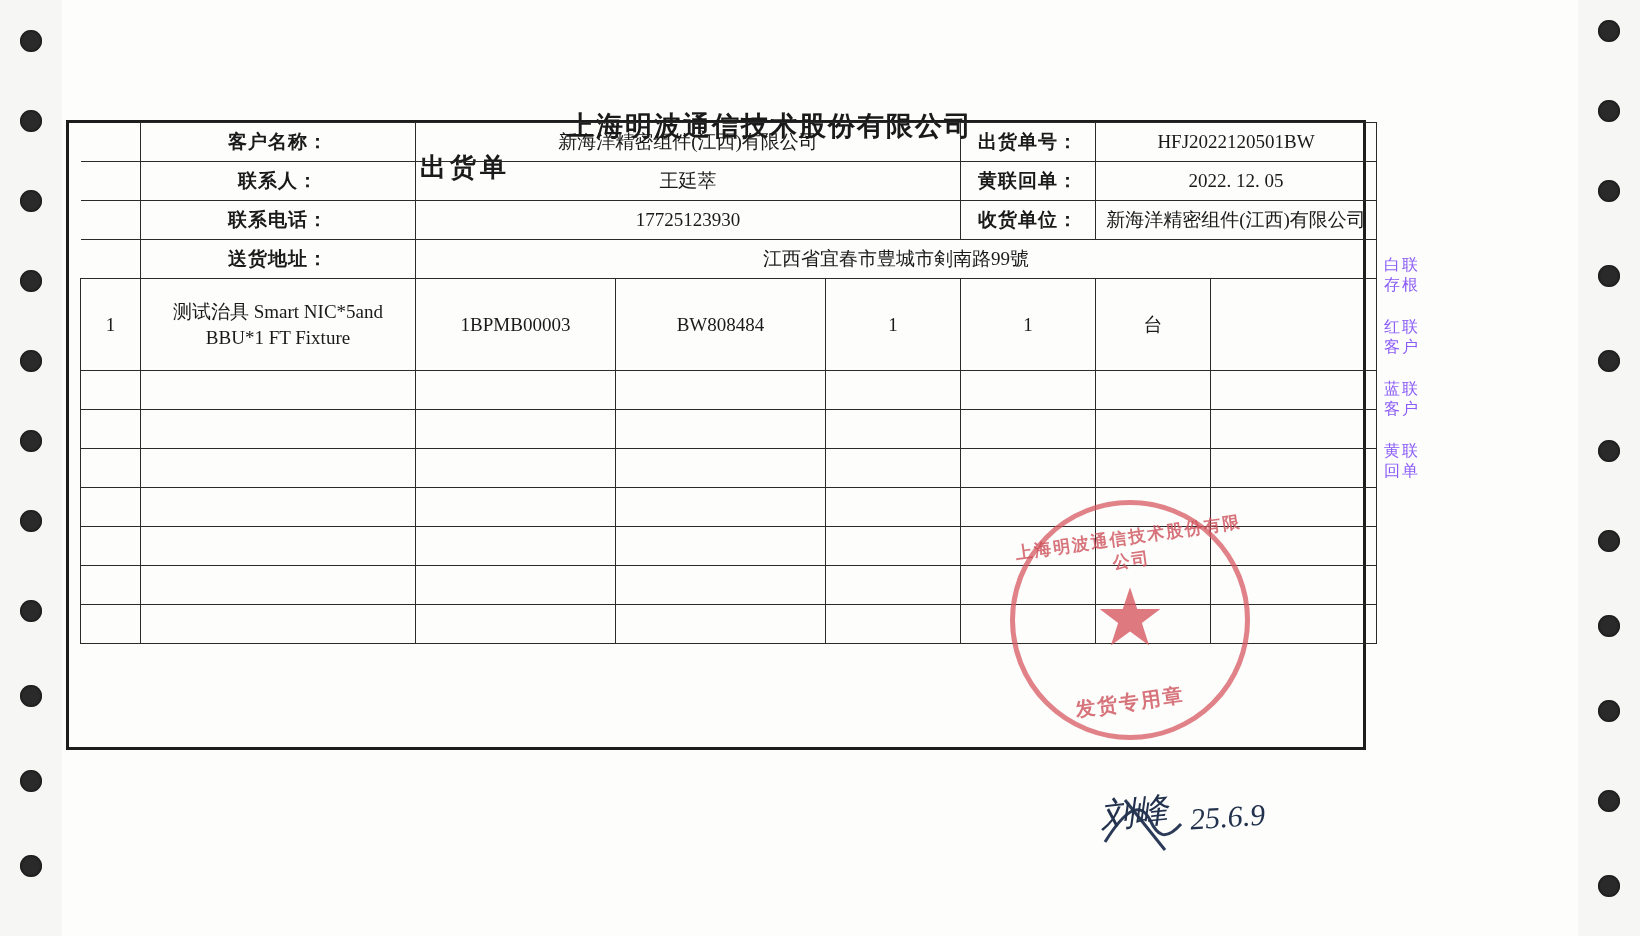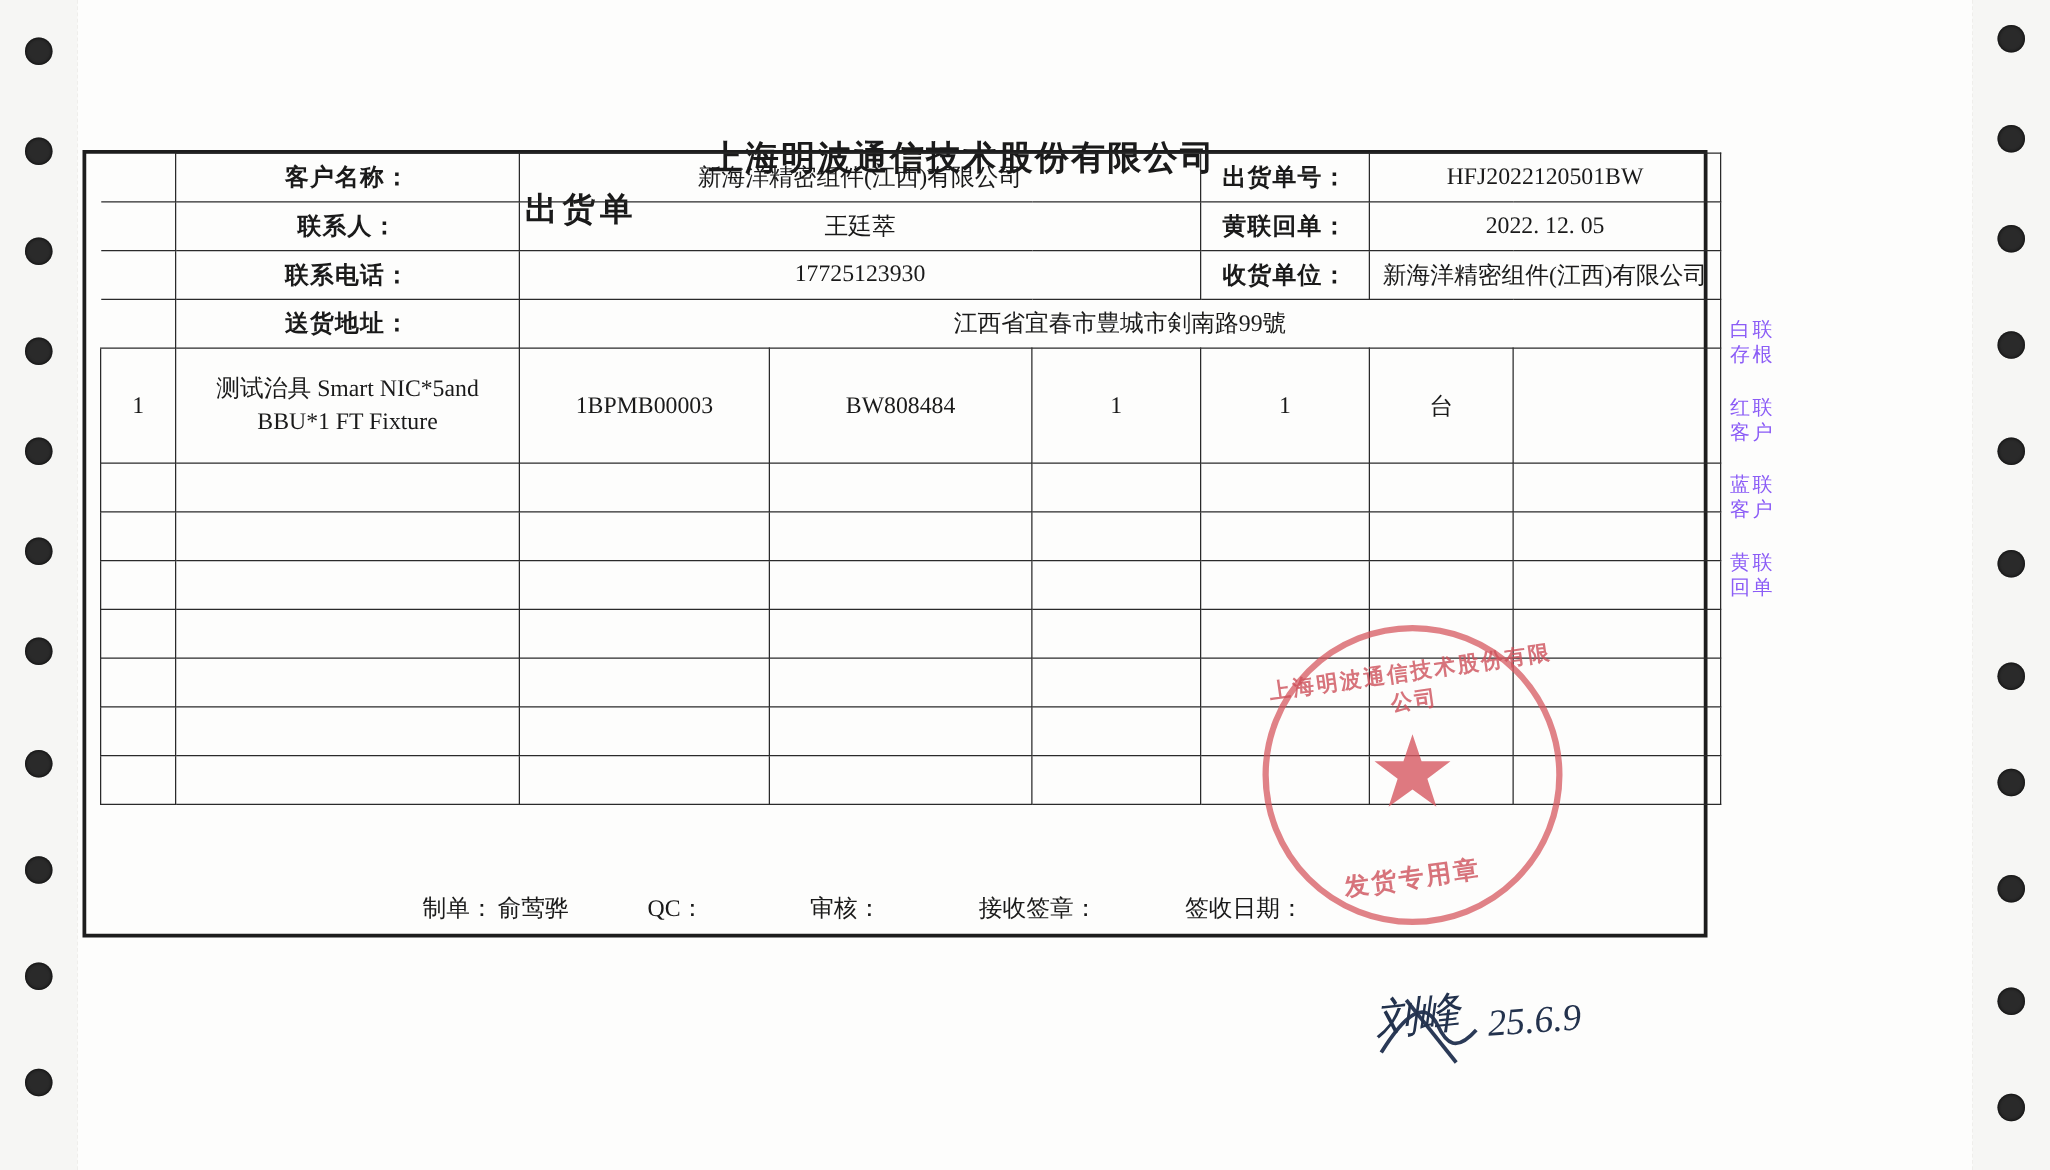--- a/index.html
+++ b/index.html
@@ -380,28 +380,20 @@
           <td></td>
           <td></td>
           <td></td>
           <td></td>
           <td></td>
           <td></td>
         </tr>
     </tbody>
   </table>
 
-  <div class="sigstrip">
-    <span style="left:270px">制单：</span>
-    <span style="left:330px">俞莺骅</span>
-    <span style="left:450px">QC：</span>
-    <span style="left:580px">审核：</span>
-    <span style="left:715px">接收签章：</span>
-    <span style="left:880px">签收日期：</span>
-  </div>
 
   <div class="copylabels">
     <span class="grp">白联存根</span>
     <span class="grp">红联客户</span>
     <span class="grp">蓝联客户</span>
     <span class="grp">黄联回单</span>
   </div>
 
   <div class="stamp">
     <div class="ring"></div>

